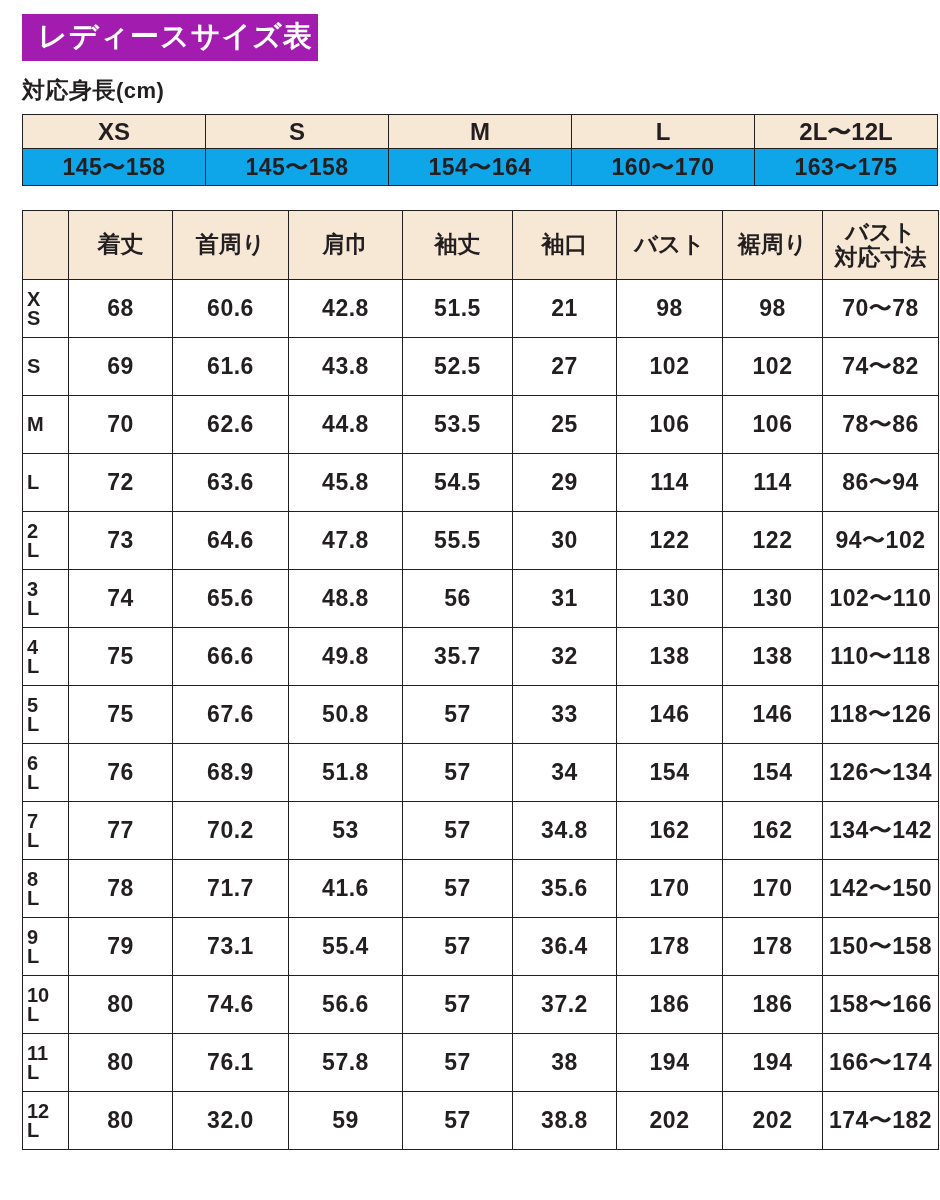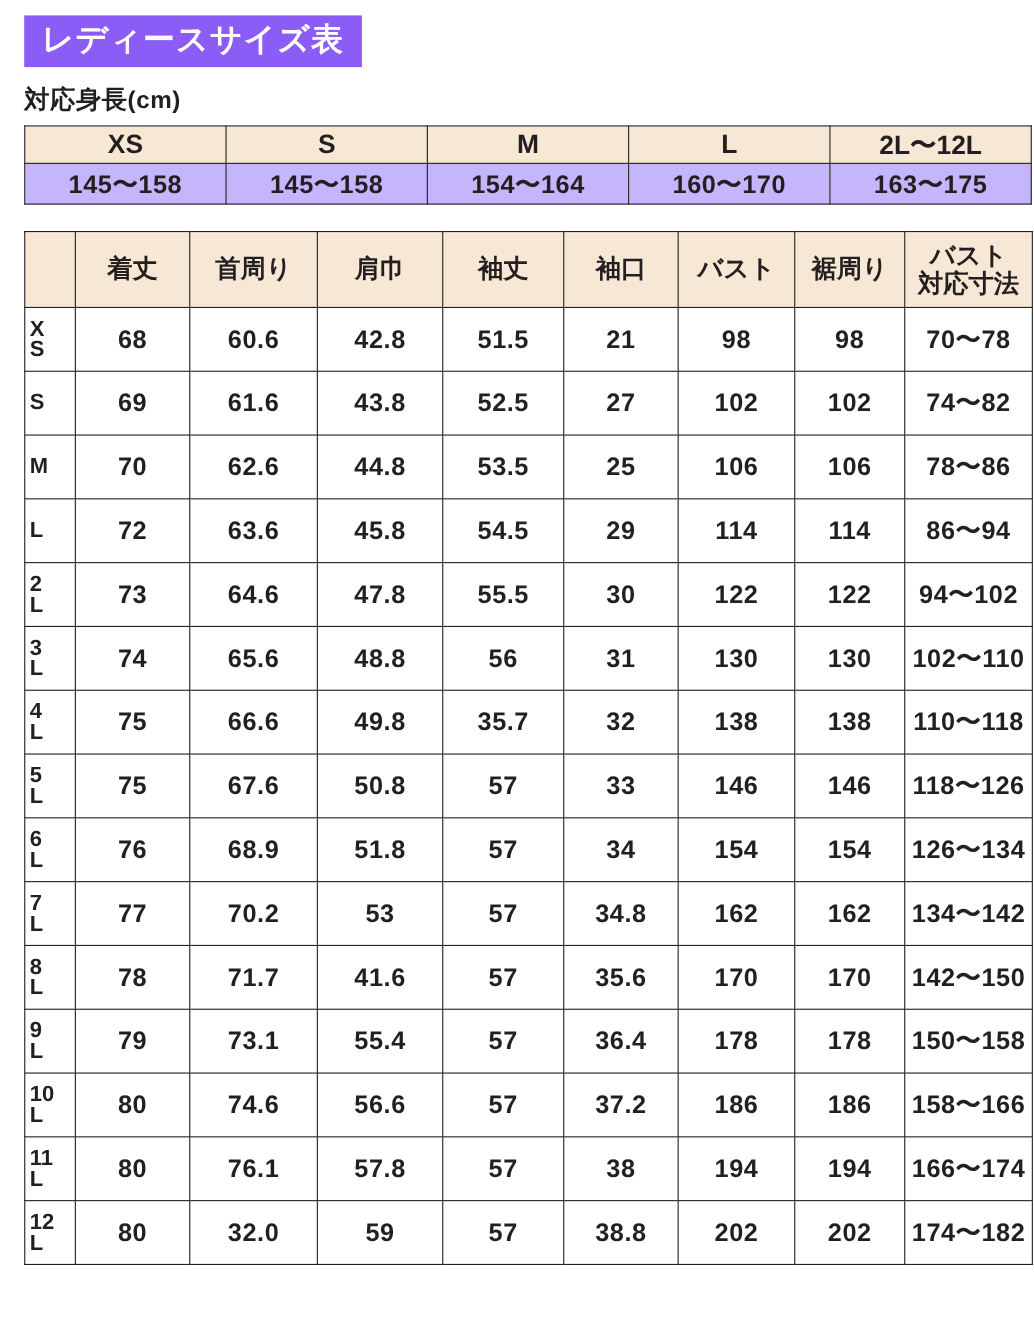--- a/index.html
+++ b/index.html
@@ -18,26 +18,26 @@
     position: relative;
     width: 940px;
     height: 1200px;
     box-sizing: border-box;
     padding: 14px 12px 0 12px;
   }
 
   
   .title-banner {
     display: inline-block;
-    background: #8b5cf6;
+    background: #a21caf;
     color: #ffffff;
     font-size: 29px;
     font-weight: bold;
     letter-spacing: 1px;
-    padding: 8px 16px 10px 16px;
+    padding: 8px 5px 10px 16px;
     line-height: 1.0;
     margin-left: 10px;
   }
 
   
   .section-label {
     margin: 14px 0 8px 10px;
     font-size: 23px;
     font-weight: bold;
     letter-spacing: 0.5px;
@@ -65,21 +65,21 @@
     width: 916px;
     margin-left: 10px;
     padding-left: 38px;
   }
   .height-table th {
     background: #f7e7d5;
     height: 33px;
     font-size: 24px;
   }
   .height-table td {
-    background: #c4b5fd;
+    background: #0ea5e9;
     height: 36px;
     font-size: 23px;
     letter-spacing: 0.5px;
   }
 
   
   .measure-wrap {
     margin-top: 24px;
     margin-left: 10px;
   }

